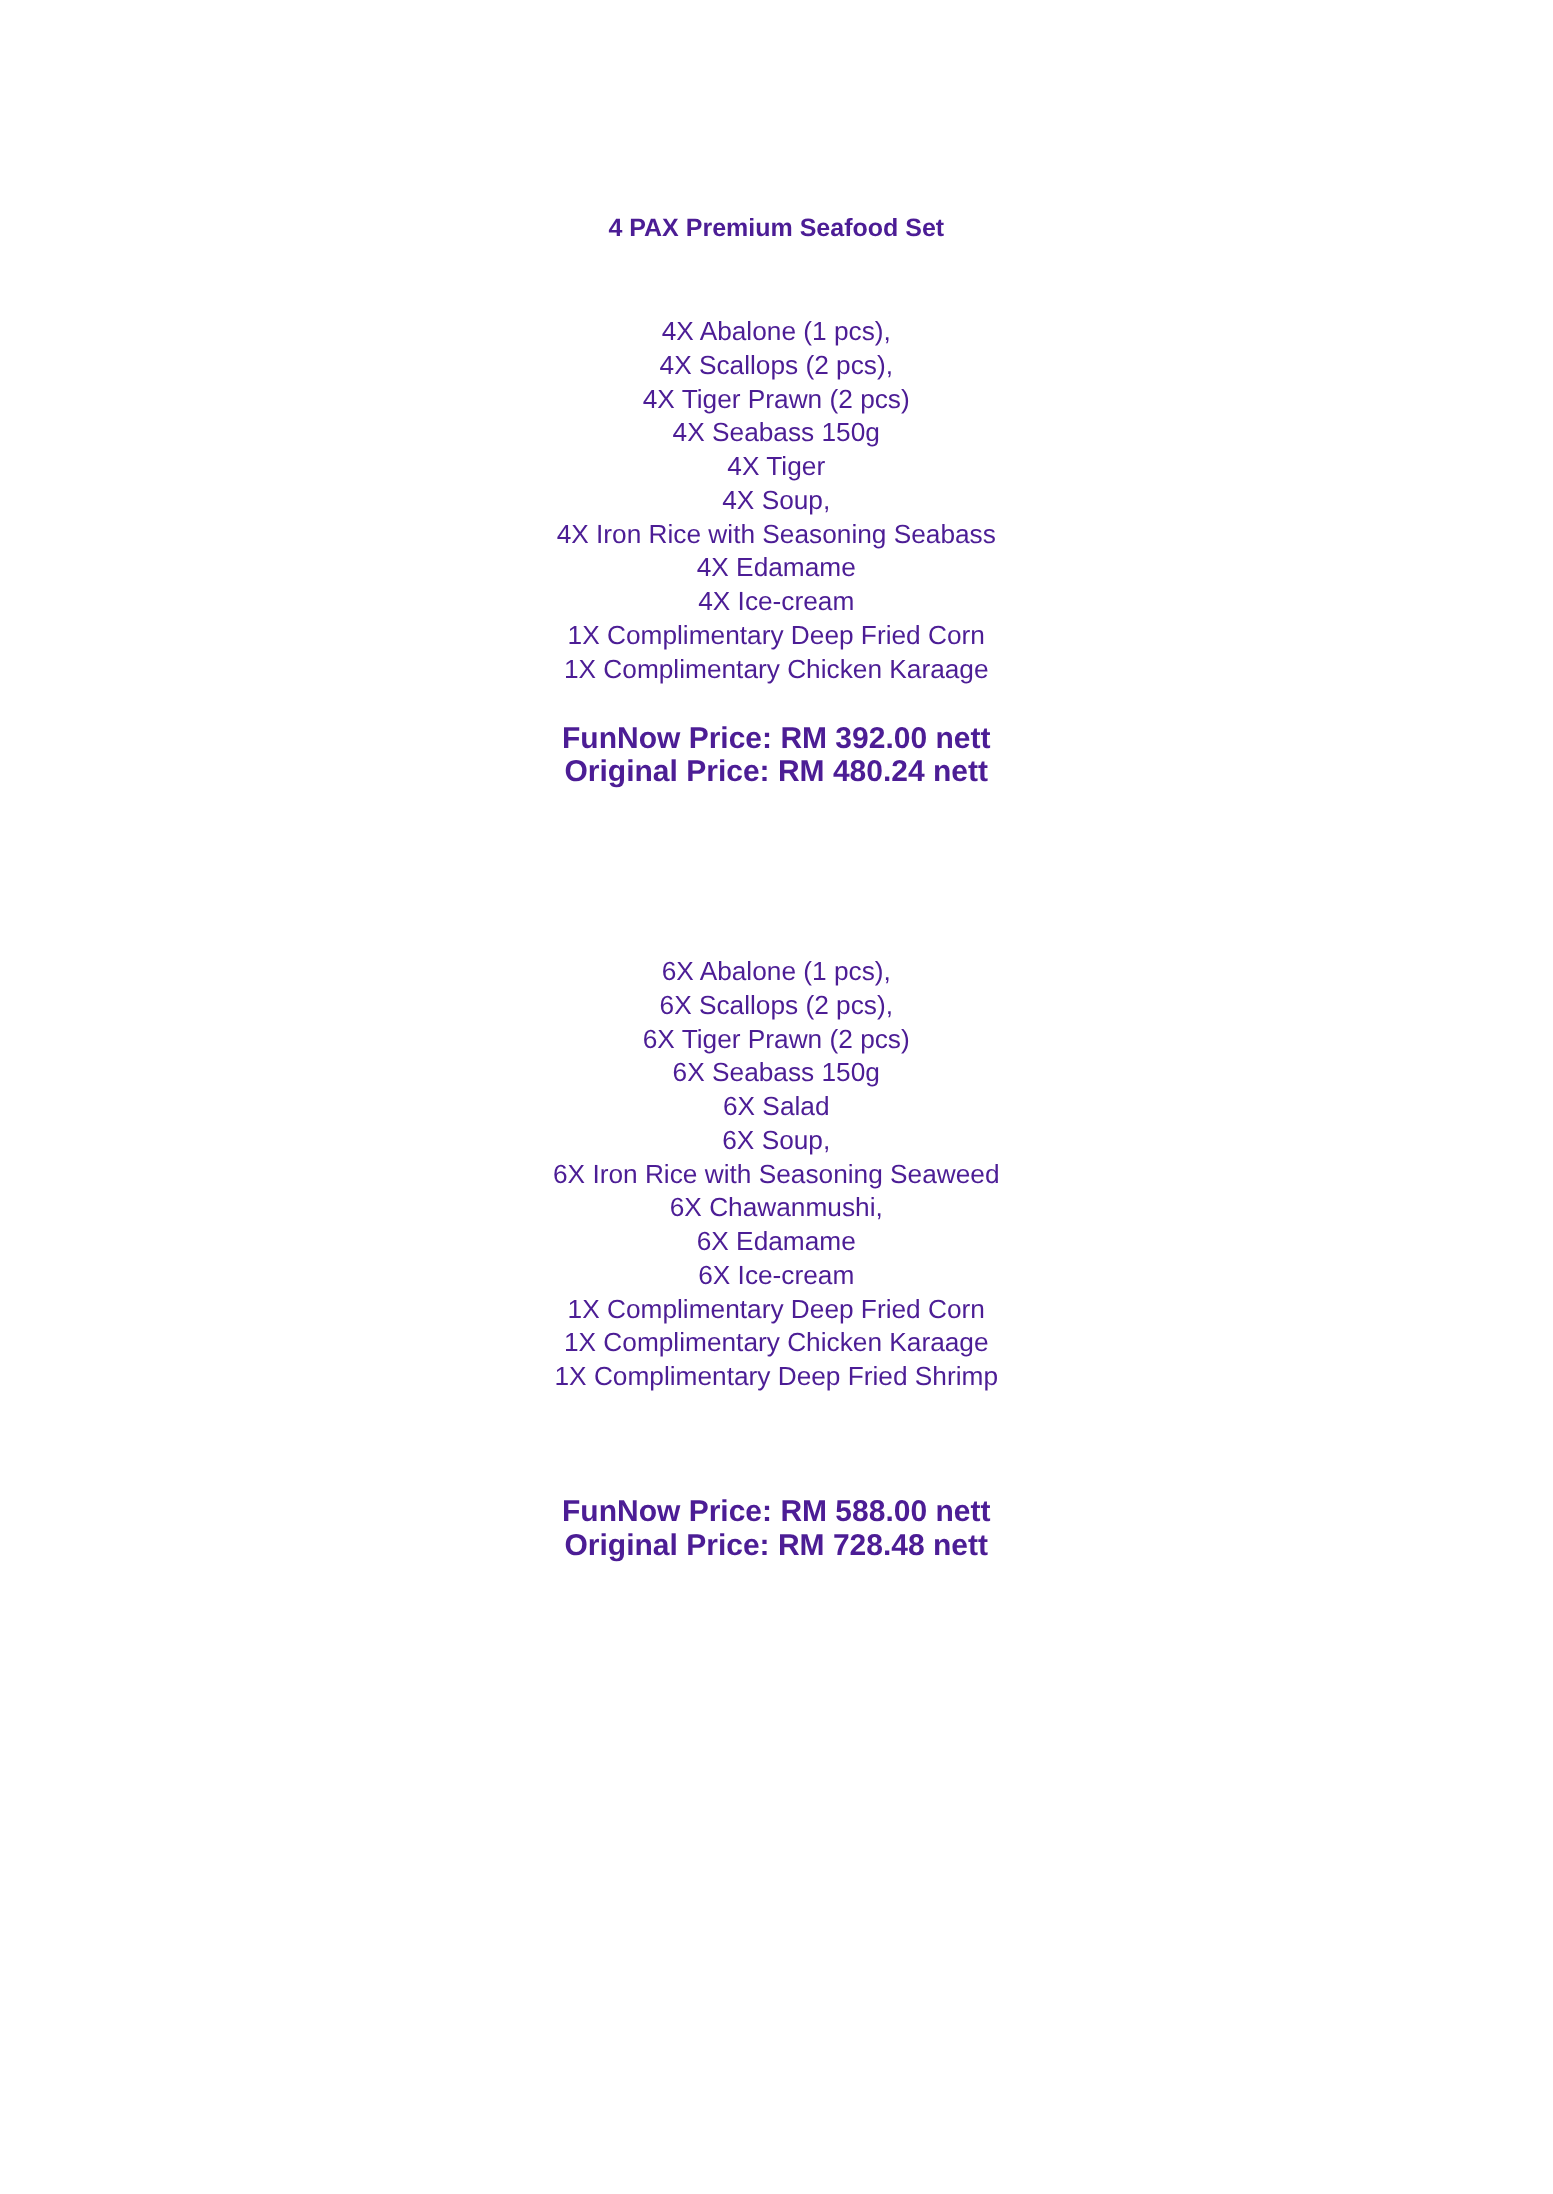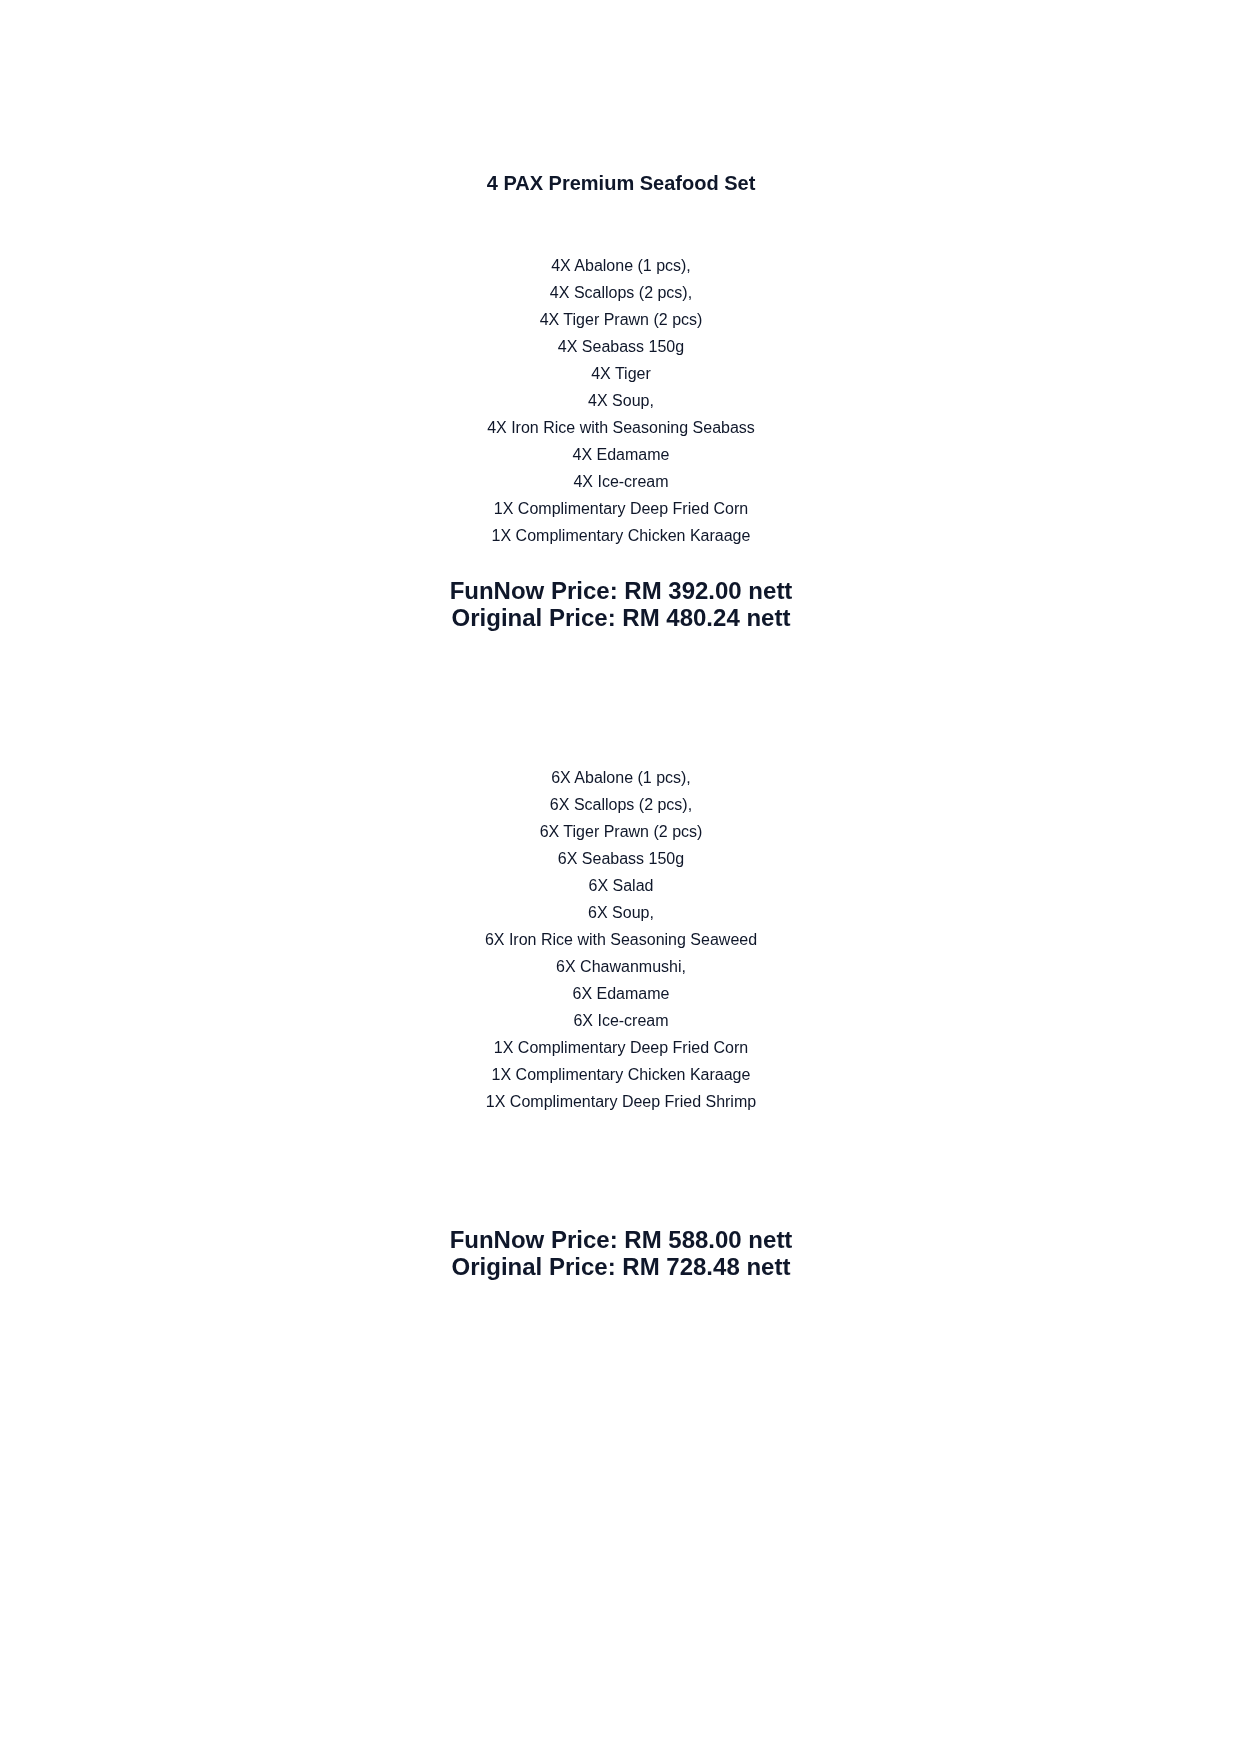--- a/index.html
+++ b/index.html
@@ -6,53 +6,53 @@
     margin: 0;
     padding: 0;
     background: #ffffff;
   }
   .page {
     position: relative;
     width: 1242px;
     height: 1755px;
     margin: 0 auto;
     background: #ffffff;
-    color: #0f172a;
+    color: #4c1d95;
     font-family: "Liberation Sans", sans-serif;
     font-size: 20px;
     line-height: 27px;
     text-align: center;
     overflow: hidden;
     box-sizing: border-box;
     padding-top: 170px;
   }
   .set-title {
     font-weight: bold;
     font-size: 20px;
     line-height: 27px;
   }
   .items {
     margin-top: 55px;
   }
   .item-line {
-    font-size: 16px;
+    font-size: 21px;
     line-height: 27px;
     white-space: pre;
   }
   .price-block {
     font-weight: bold;
   }
   .price-line {
     font-size: 24px;
     line-height: 27px;
     white-space: pre;
   }
   .set-1 .price-block { margin-top: 28px; }
   .set-2 { margin-top: 133px; }
-  .set-2 .price-block { margin-top: 111px; }
+  .set-2 .price-block { margin-top: 81px; }
 </style>
 </head>
 <body>
 
 <div class="page">
 
   <section class="set set-1">
     <div class="set-title">4 PAX Premium Seafood Set</div>
     <div class="items">
       <div class="item-line">4X Abalone (1 pcs),</div>

